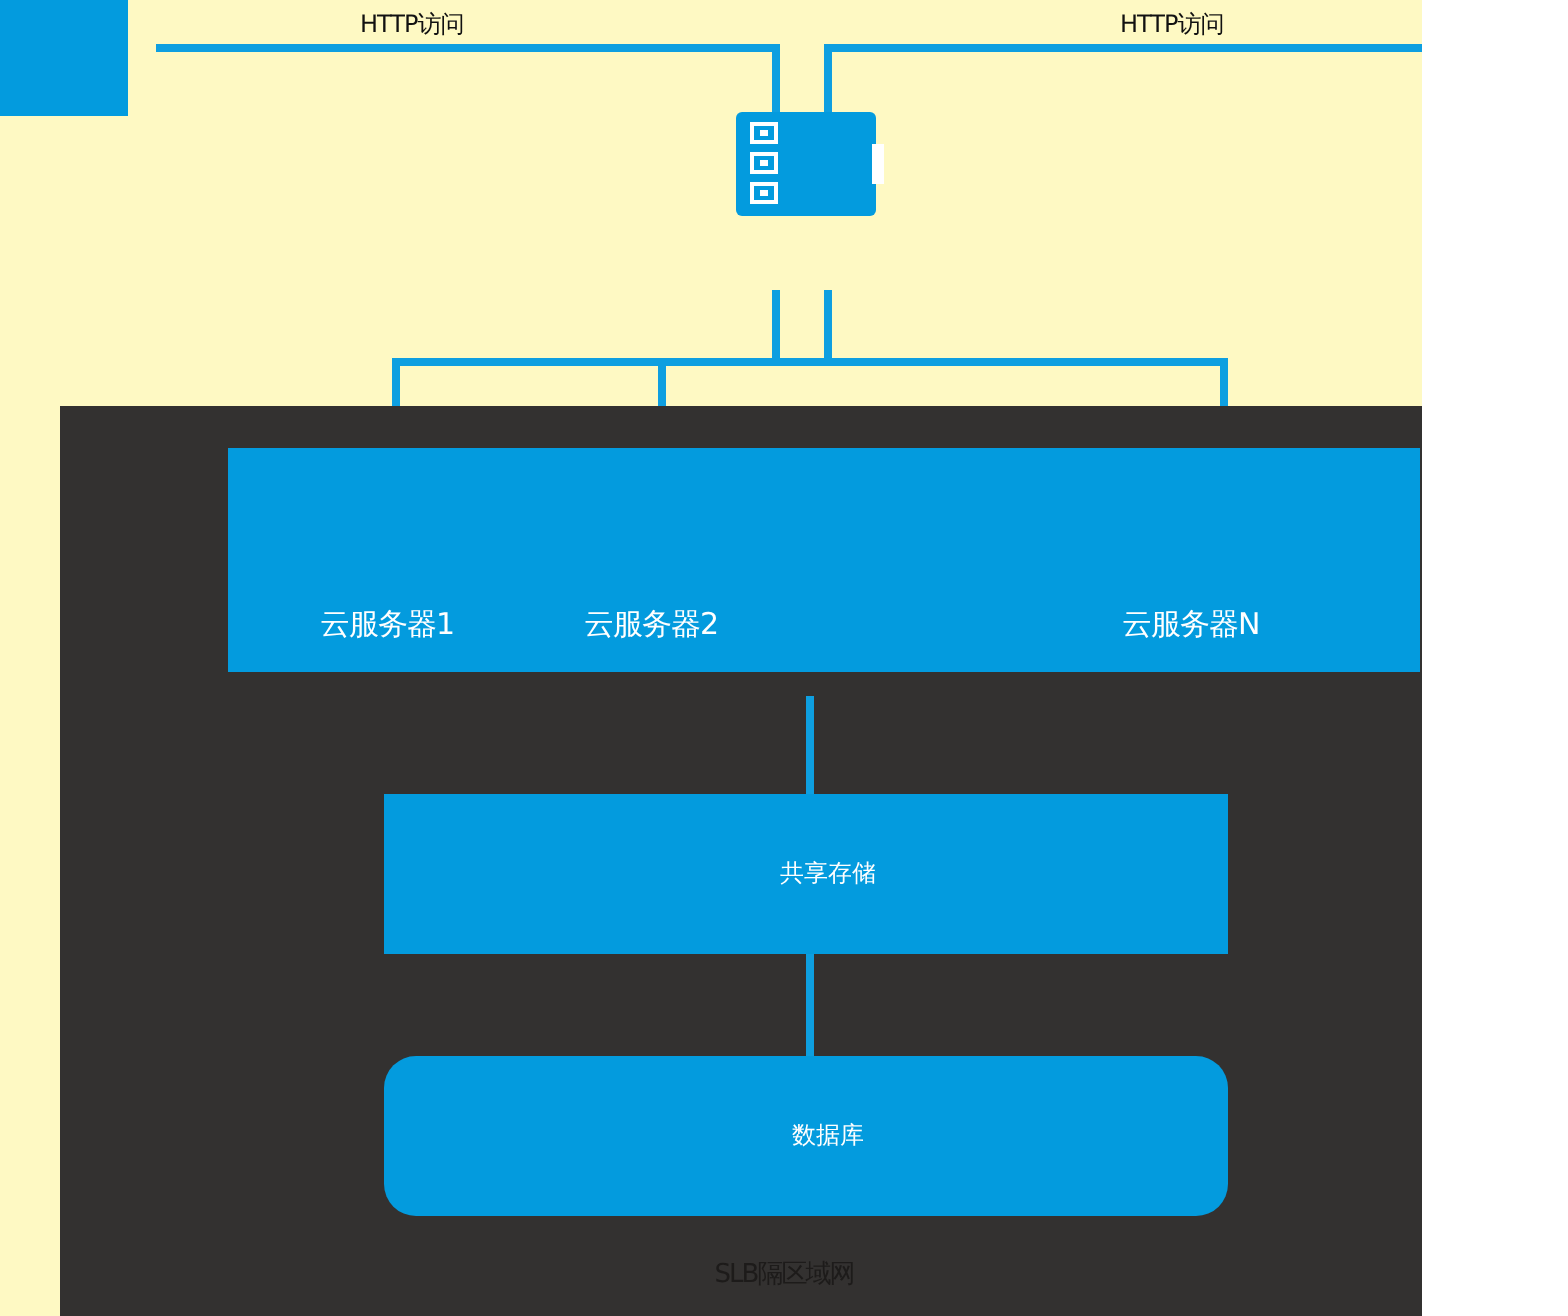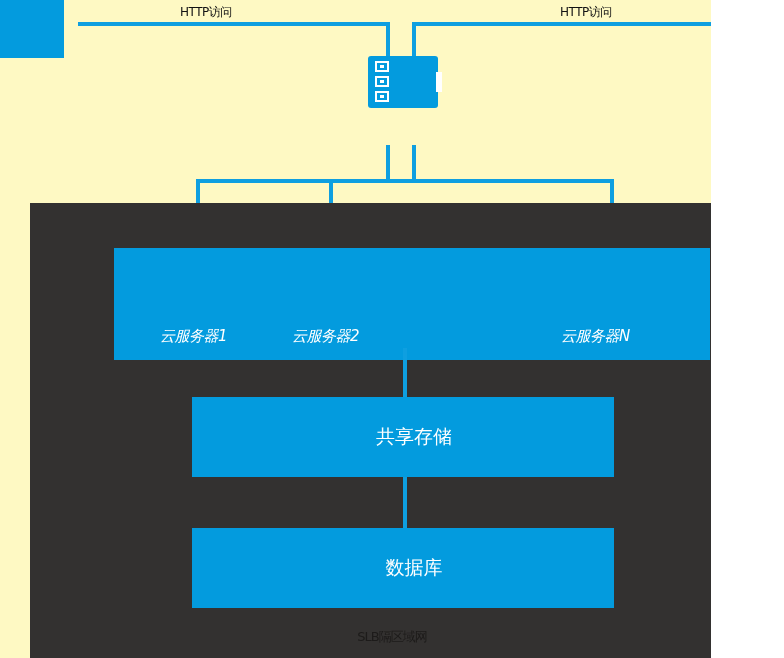--- a/index.html
+++ b/index.html
@@ -121,48 +121,48 @@
   .node-box {
     position: absolute;
     background: #039BDE;
     color: #ffffff;
   }
   .node-box .centered-label {
     position: absolute;
     left: 0; right: 12px; top: 50%;
     transform: translateY(-50%);
     text-align: center;
-    font-size: 19px;
+    font-size: 12px;
     color: #ffffff;
     padding-left: 34px;
   }
 
   .cluster {
-    left: 114px; top: 248px;
-    width: 596px; height: 112px; font-style: italic;
+    left: 114px; top: 224px;
+    width: 596px; height: 112px;
   }
   .cluster .srv {
     position: absolute;
     bottom: 14px;
     font-size: 15px;
     color: #ffffff;
     white-space: nowrap;
     letter-spacing: -0.5px;
   }
   .cluster .srv.a { left: 46px; }
   .cluster .srv.b { left: 178px; margin-top: 16px; }
   .cluster .srv.c { left: 447px; }
 
   .storage {
     left: 192px; top: 397px;
     width: 422px; height: 80px;
   }
   .database {
     left: 192px; top: 528px;
-    width: 422px; height: 80px;
+    width: 422px; height: 80px; border-radius: 16px;
   }
 </style>
 </head>
 <body>
 
 <div id="stage">
 
   <div class="abs client-left"></div>
 
   <div class="abs client-right">

